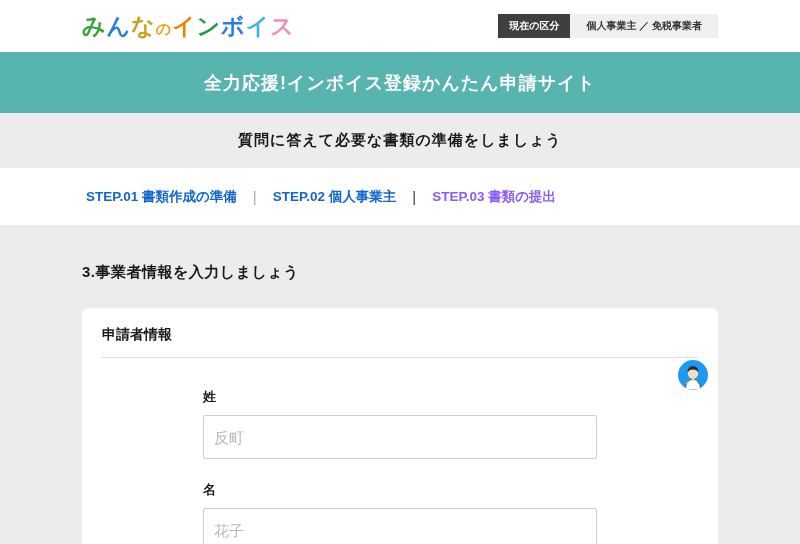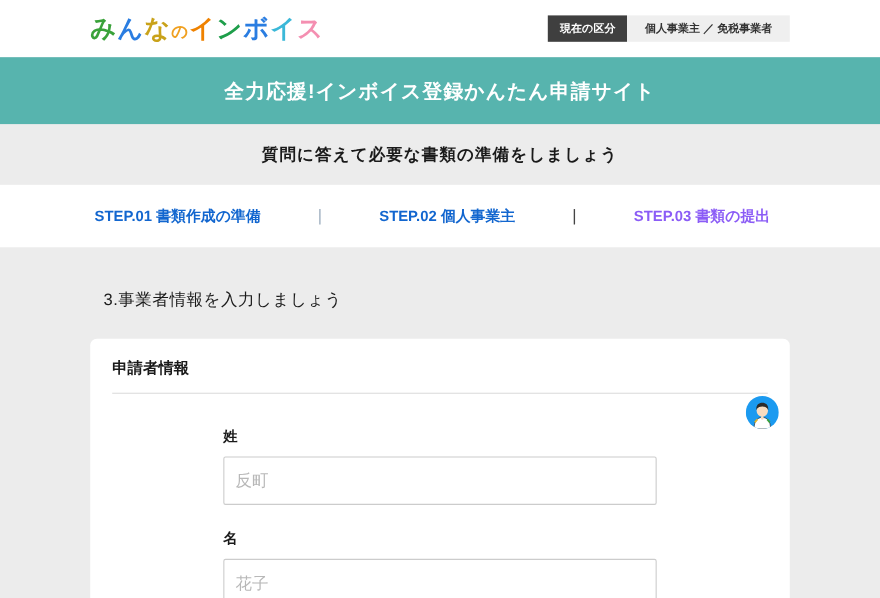--- a/index.html
+++ b/index.html
@@ -23,31 +23,31 @@
   
   .banner { height: 61px; background: #57b4ae; display: flex; align-items: center; justify-content: center; }
   .banner h1 { color: #ffffff; font-size: 18px; font-weight: bold; letter-spacing: 1px; }
 
   
   .notice { height: 55px; background: #ececec; display: flex; align-items: center; justify-content: center; }
   .notice p { font-size: 15px; font-weight: bold; letter-spacing: 1px; }
 
   
   .steps-bar { height: 57px; background: #ffffff; }
-  .steps { height: 100%; display: flex; align-items: center; font-size: 13.5px; font-weight: bold; gap: 36px; }
+  .steps { height: 100%; display: flex; align-items: center; font-size: 13.5px; font-weight: bold; }
   .step { padding: 0 4px; cursor: pointer; }
   .step.linked { color: #1266cf; }
   .step.current { color: #8b5cf6; cursor: default; }
   .step-divider { margin: 0 12px; font-weight: normal; font-size: 15px; }
   .step-divider.light { color: #9fb0c0; }
   .step-divider.dark { color: #444444; }
 
   
   .main { background: #ececec; padding-top: 38px; height: 379px; }
-  .section-title { font-size: 15px; font-weight: normal; letter-spacing: 0.5px; margin-left: 12px; }
+  .section-title { font-size: 15px; font-weight: bold; letter-spacing: 0.5px; }
   .card {
     position: relative;
     margin-top: 26px;
     background: #ffffff;
     border-radius: 6px;
     padding: 18px 20px 40px;
     height: 400px;
   }
   .card-heading { font-size: 14px; font-weight: bold; }
   .card-divider { border: none; border-top: 1px solid #dddddd; margin-top: 13px; }

